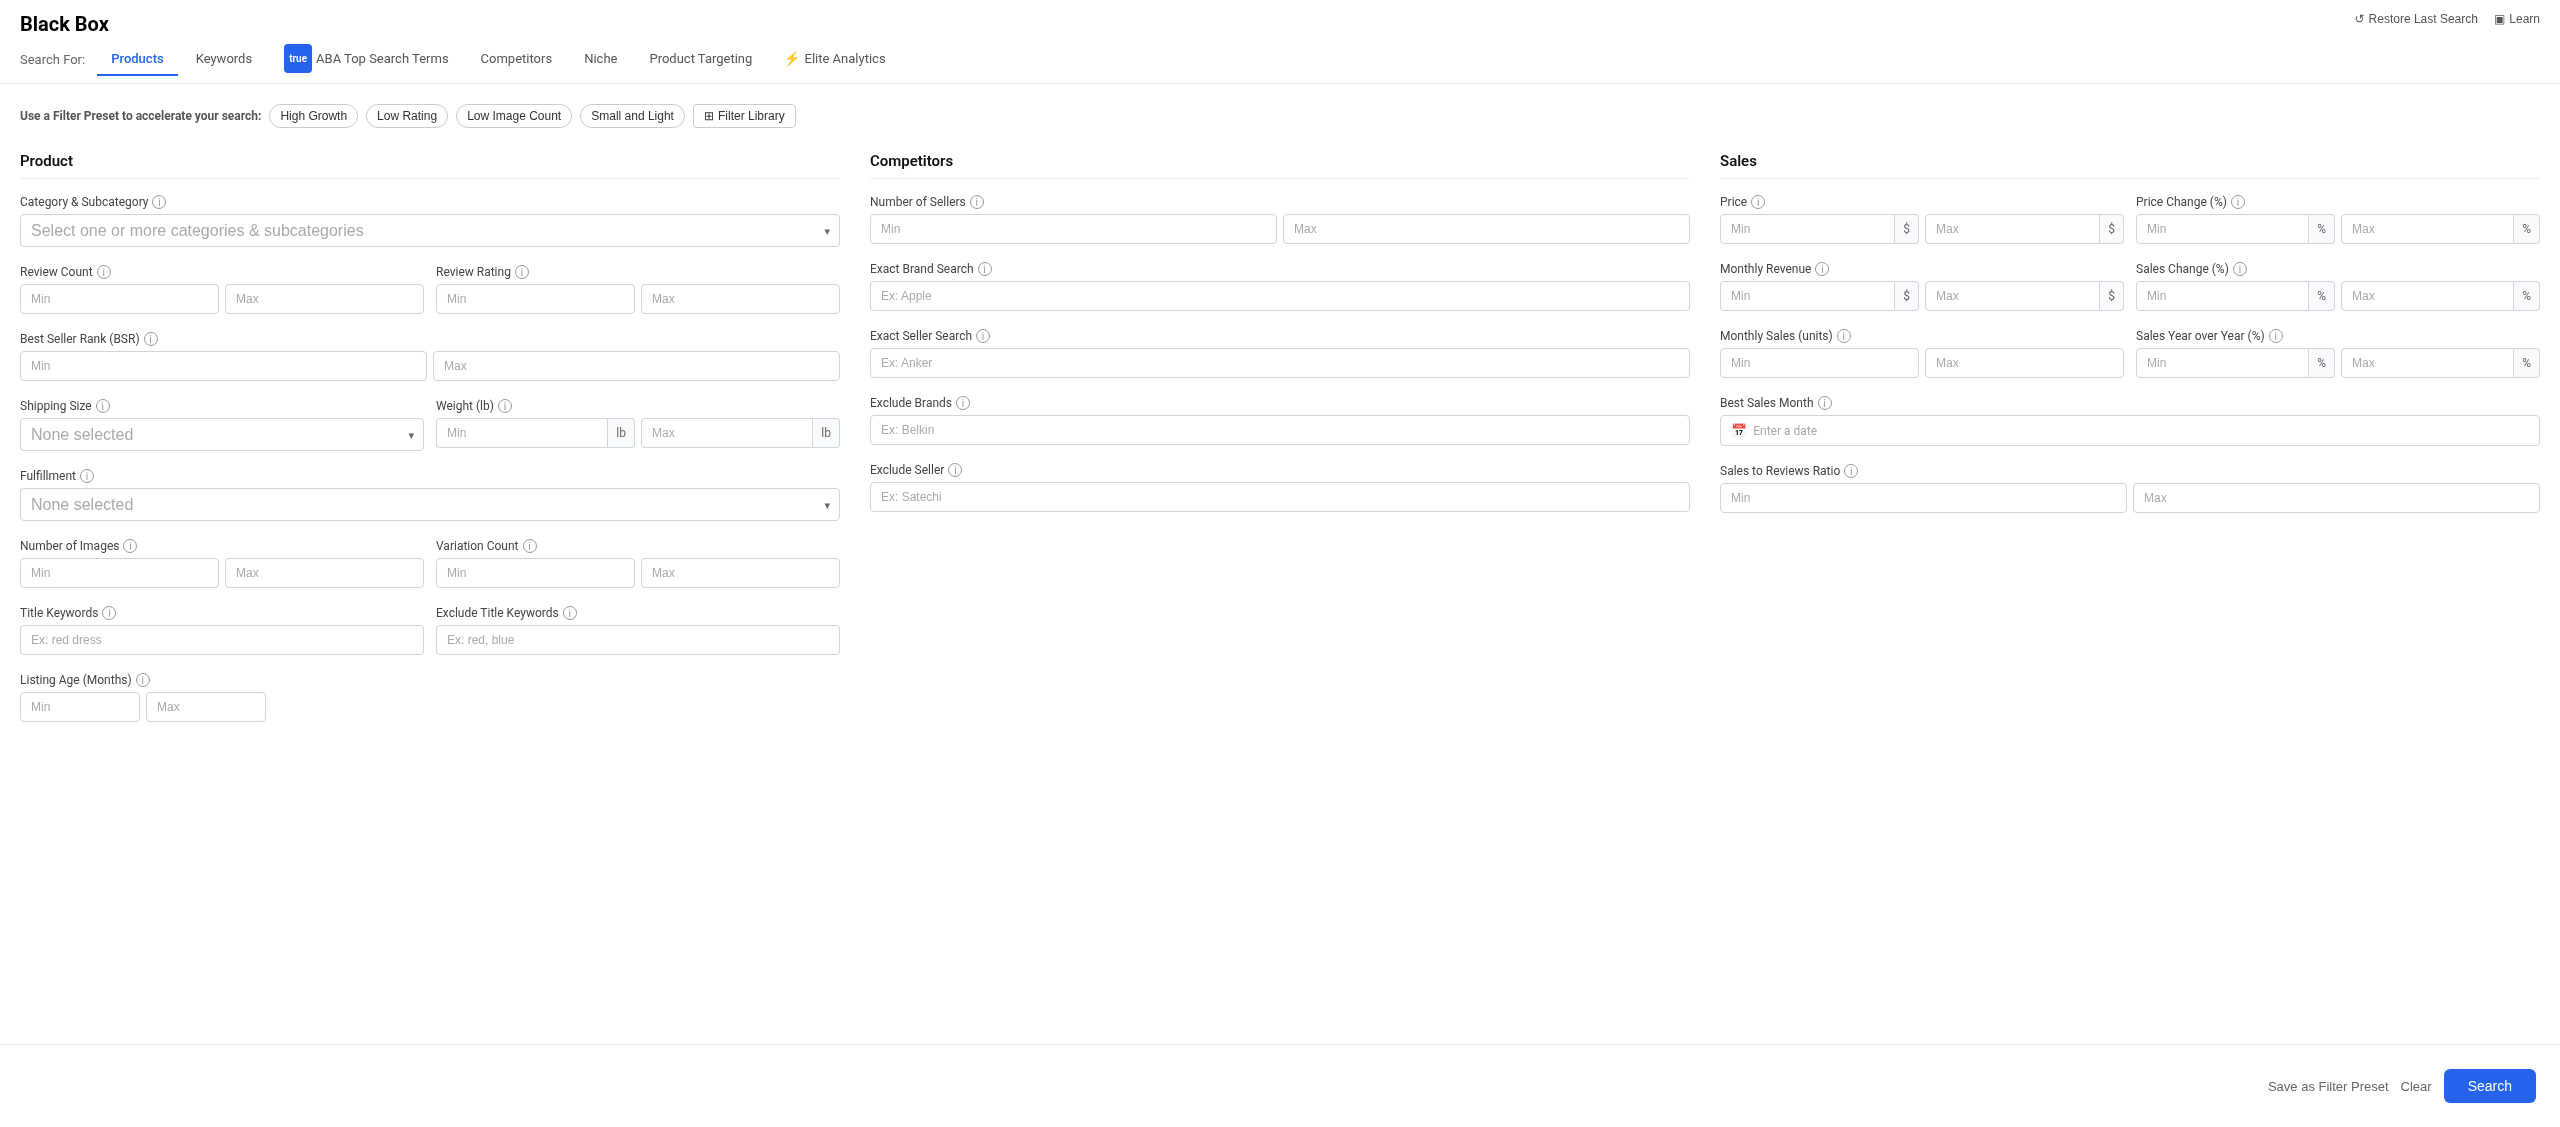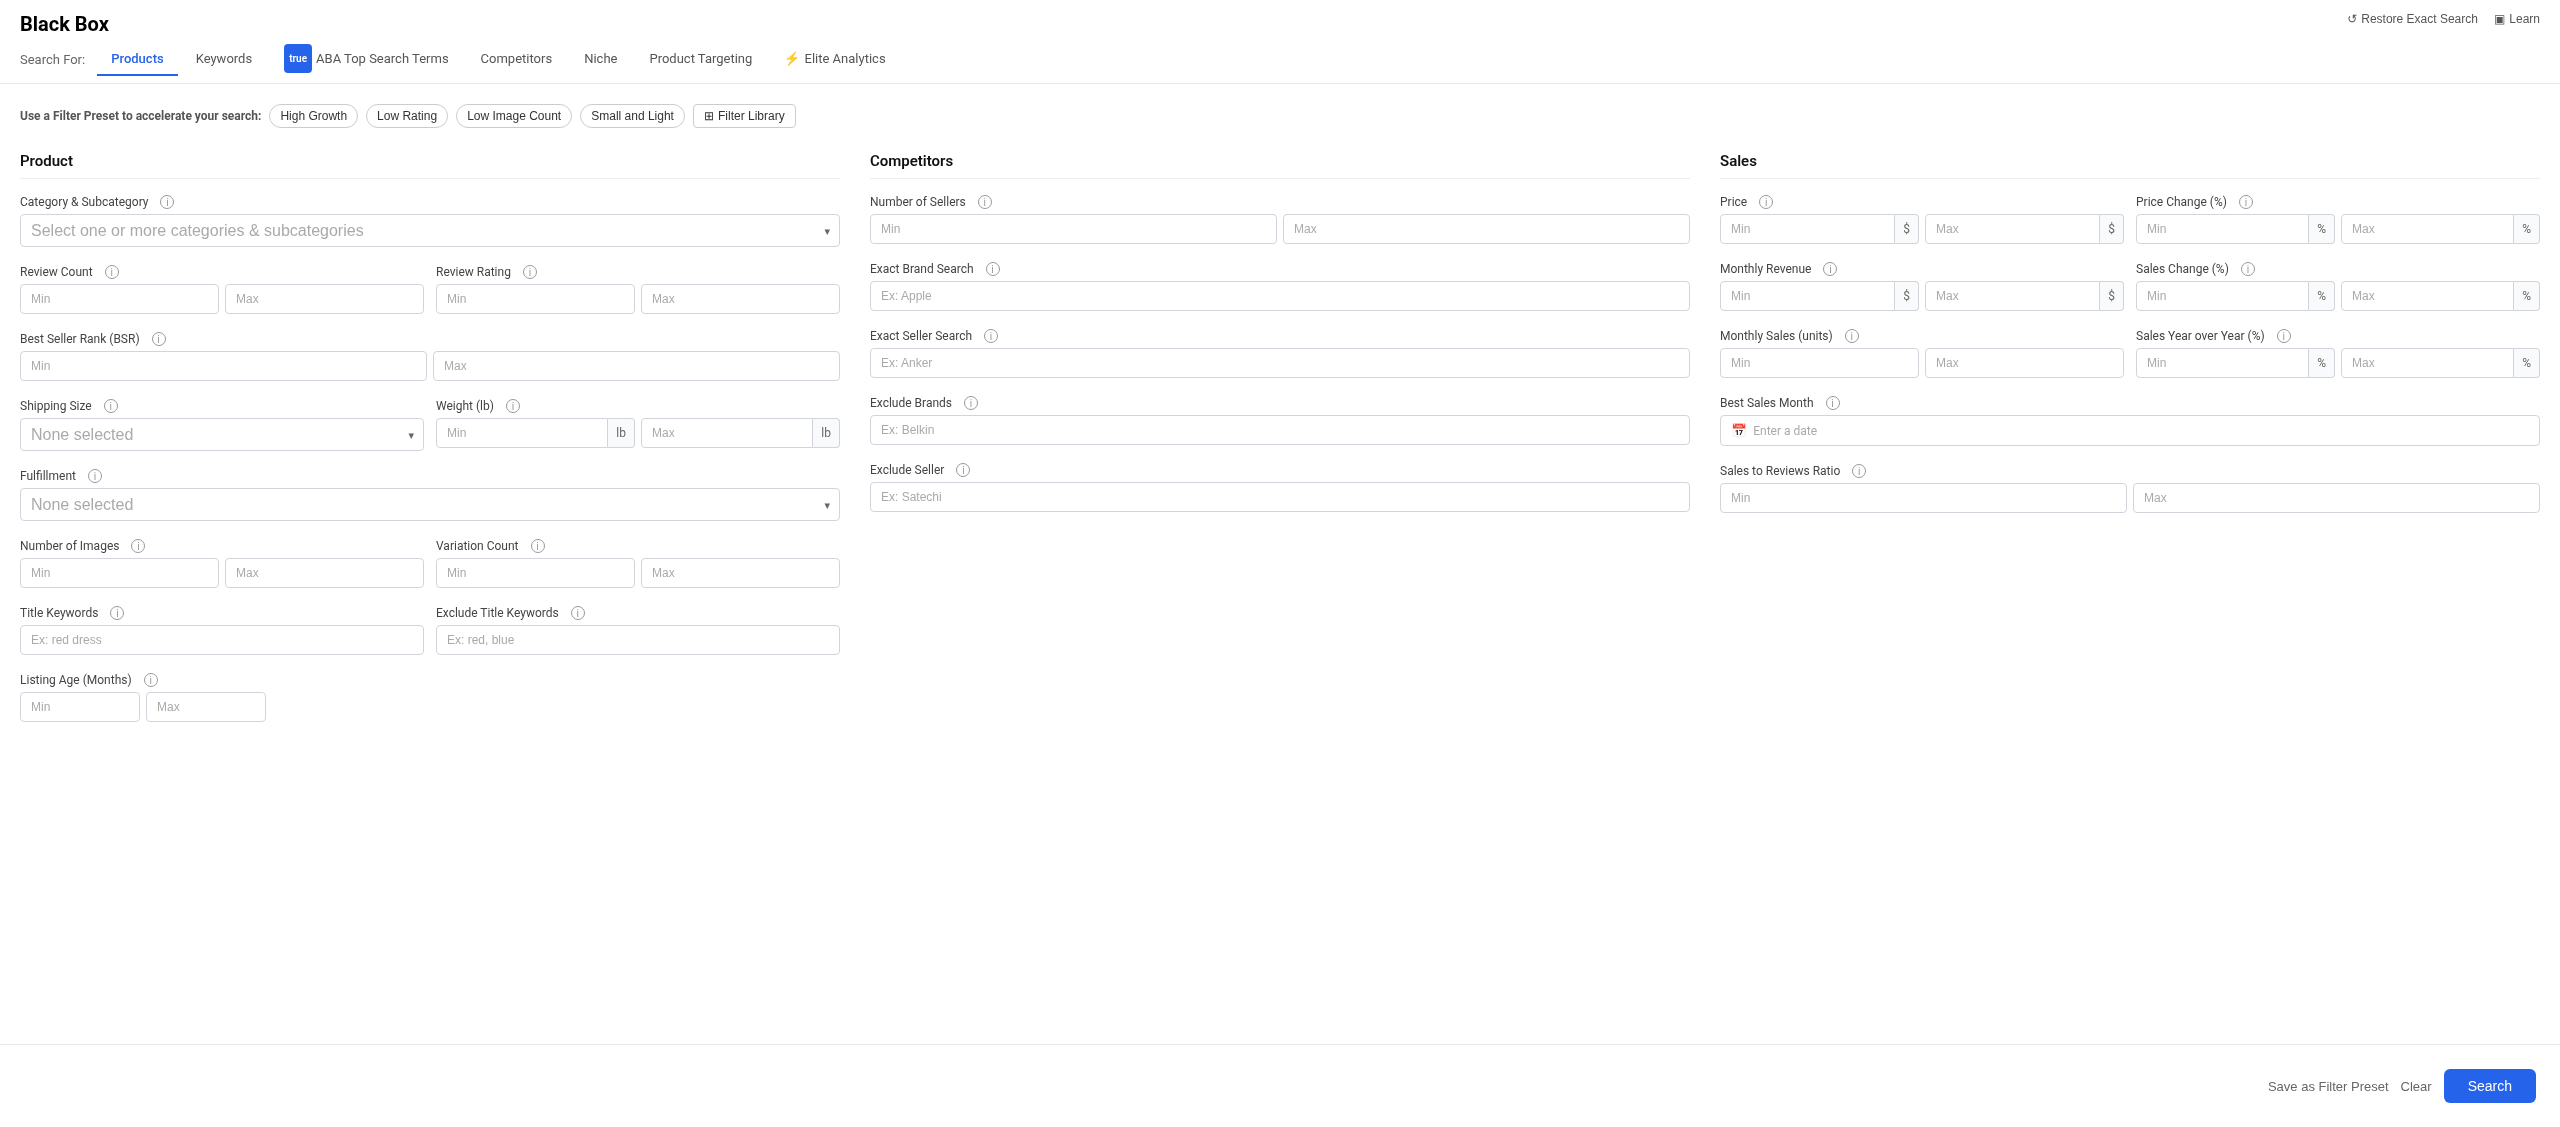--- a/index.html
+++ b/index.html
@@ -39,21 +39,21 @@
     .preset-chip { padding: 4px 10px; border: 1px solid #ccc; border-radius: 20px; font-size: 12px; cursor: pointer; background: #fff; color: #333; }
     .filter-library { display: flex; align-items: center; gap: 4px; padding: 4px 10px; border: 1px solid #ccc; border-radius: 4px; font-size: 12px; cursor: pointer; background: #fff; color: #333; }
     
     
     .columns { display: grid; grid-template-columns: 1fr 1fr 1fr; gap: 0 30px; }
     
     .section-title { font-size: 15px; font-weight: 600; color: #111; margin-bottom: 16px; padding-bottom: 8px; border-bottom: 1px solid #eee; }
     
     
     .form-group { margin-bottom: 18px; }
-    .form-label { font-size: 12px; color: #444; margin-bottom: 5px; display: flex; align-items: flex-end; gap: 12px; }
+    .form-label { font-size: 12px; color: #444; margin-bottom: 5px; display: flex; align-items: flex-end; gap: 4px; }
     .info-icon { display: inline-flex; align-items: center; justify-content: center; width: 14px; height: 14px; border-radius: 50%; border: 1px solid #999; color: #999; font-size: 10px; cursor: help; }
     
     .input-row { display: flex; align-items: center; gap: 6px; }
     .input-field { border: 1px solid #d1d5db; border-radius: 4px; padding: 7px 10px; font-size: 12px; color: #333; width: 100%; outline: none; }
     .input-field::placeholder { color: #aaa; }
     .input-suffix { font-size: 12px; color: #666; background: #f9fafb; border: 1px solid #d1d5db; border-left: none; border-radius: 0 4px 4px 0; padding: 7px 8px; }
     .input-with-suffix { display: flex; width: 100%; }
     .input-with-suffix .input-field { border-radius: 4px 0 0 4px; }
     
     .select-field { border: 1px solid #d1d5db; border-radius: 4px; padding: 7px 10px; font-size: 16px; color: #aaa; width: 100%; outline: none; background: #fff; appearance: none; cursor: pointer; }
@@ -72,21 +72,21 @@
     .relative { position: relative; }
   </style>
 </head>
 <body>
 
 <div class="relative">
 
   <div class="top-right">
     <button class="top-btn">
       <span>↺</span>
-      <span>Restore Exact Search</span>
+      <span>Restore Last Search</span>
     </button>
     <button class="top-btn">
       <span>▣</span>
       <span>Learn</span>
     </button>
   </div>
 
   <div class="header">
     <div class="app-title">Black Box</div>
 

